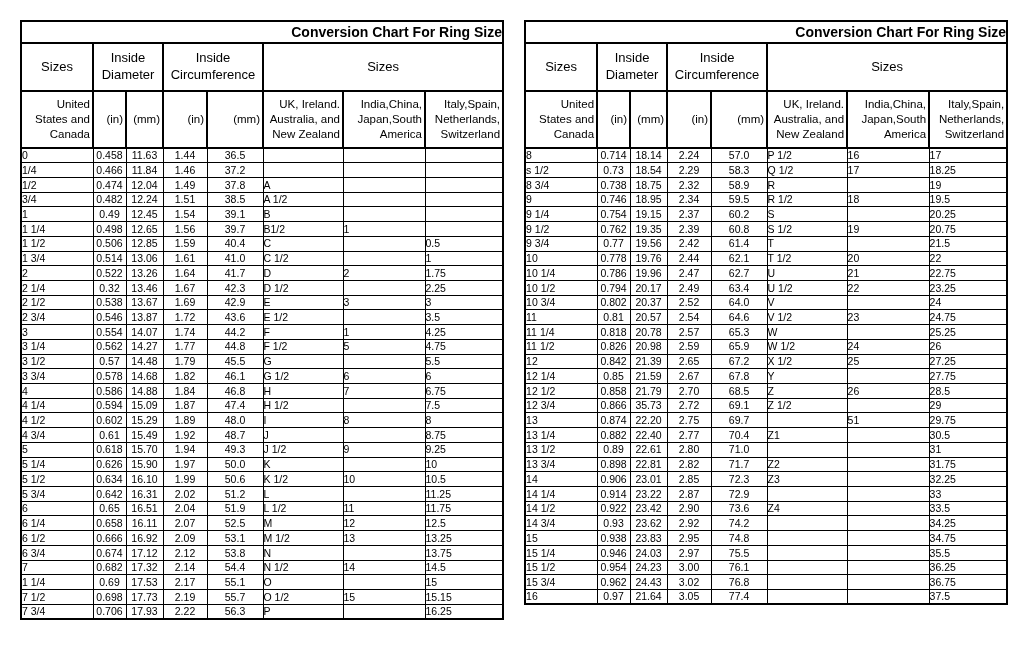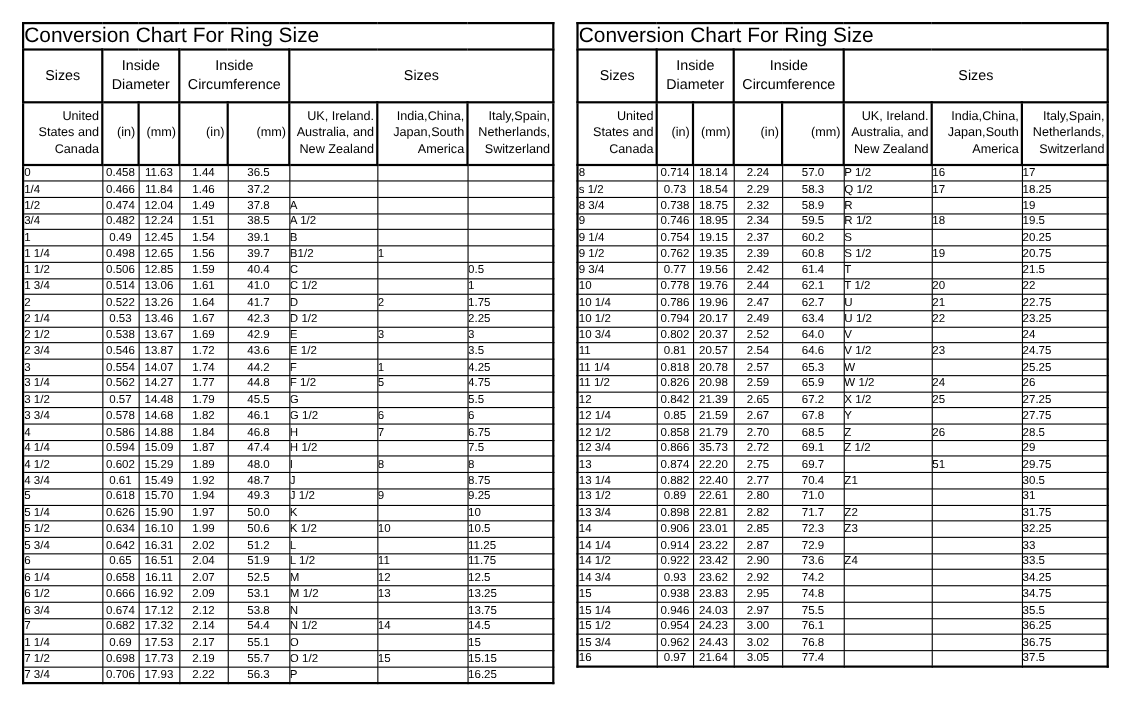--- a/index.html
+++ b/index.html
@@ -25,23 +25,23 @@
     width: 483px;
     border: 2px solid #000000;
   }
   table.chart th, table.chart td {
     border: 1px solid #000000;
     overflow: hidden;
     padding: 0;
   }
   th.title-cell {
     height: 20px;
-    font-size: 19px;
-    font-weight: 400;
-    text-align: left;
+    font-size: 14px;
+    font-weight: 700;
+    text-align: right;
     vertical-align: middle;
     border-bottom-width: 2px;
   }
   tr.grp th {
     height: 46px;
     font-size: 13px;
     font-weight: 400;
     text-align: center;
     vertical-align: middle;
     line-height: 1.3;
@@ -193,21 +193,21 @@
           <td class="c1">0.522</td>
           <td class="c2">13.26</td>
           <td class="c3">1.64</td>
           <td class="c4">41.7</td>
           <td class="c5">D</td>
           <td class="c6">2</td>
           <td class="c7">1.75</td>
         </tr>
         <tr>
           <td class="c0">2 1/4</td>
-          <td class="c1">0.53</td>
+          <td class="c1">0.32</td>
           <td class="c2">13.46</td>
           <td class="c3">1.67</td>
           <td class="c4">42.3</td>
           <td class="c5">D 1/2</td>
           <td class="c6"></td>
           <td class="c7">2.25</td>
         </tr>
         <tr>
           <td class="c0">2 1/2</td>
           <td class="c1">0.538</td>

